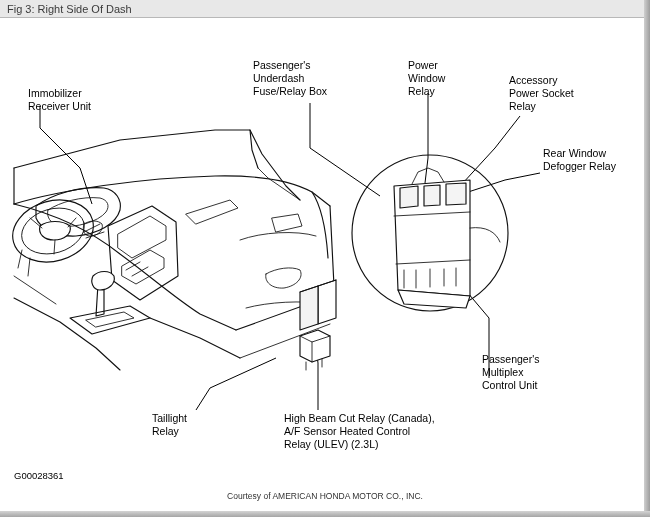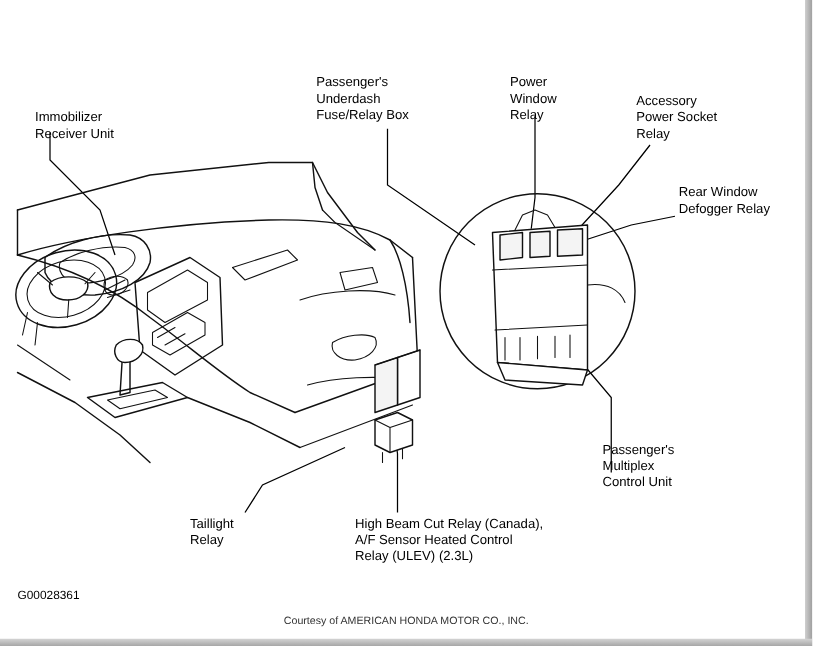--- a/index.html
+++ b/index.html
@@ -109,20 +109,23 @@
     stroke: #111111;
     stroke-width: 1.15;
     stroke-linejoin: round;
   }
 </style>
 </head>
 <body>
 
 <div id="page">
 
+  <div id="titlebar">
+    <span class="title-text">Fig 3: Right Side Of Dash</span>
+  </div>
 
   <div id="canvas-area">
     <svg id="diagram" width="650" height="499" viewBox="0 0 650 499">
 
       <g>
         <path class="ln" d="M 40 88 L 40 110 L 80 150 L 92 186"></path>
         <path class="ln" d="M 310 85 L 310 130 L 380 178"></path>
         <path class="ln" d="M 428 75 L 428 140 L 425 165"></path>
         <path class="ln" d="M 520 98 L 495 130 L 462 166"></path>
         <path class="ln" d="M 540 155 L 505 162 L 462 176"></path>

